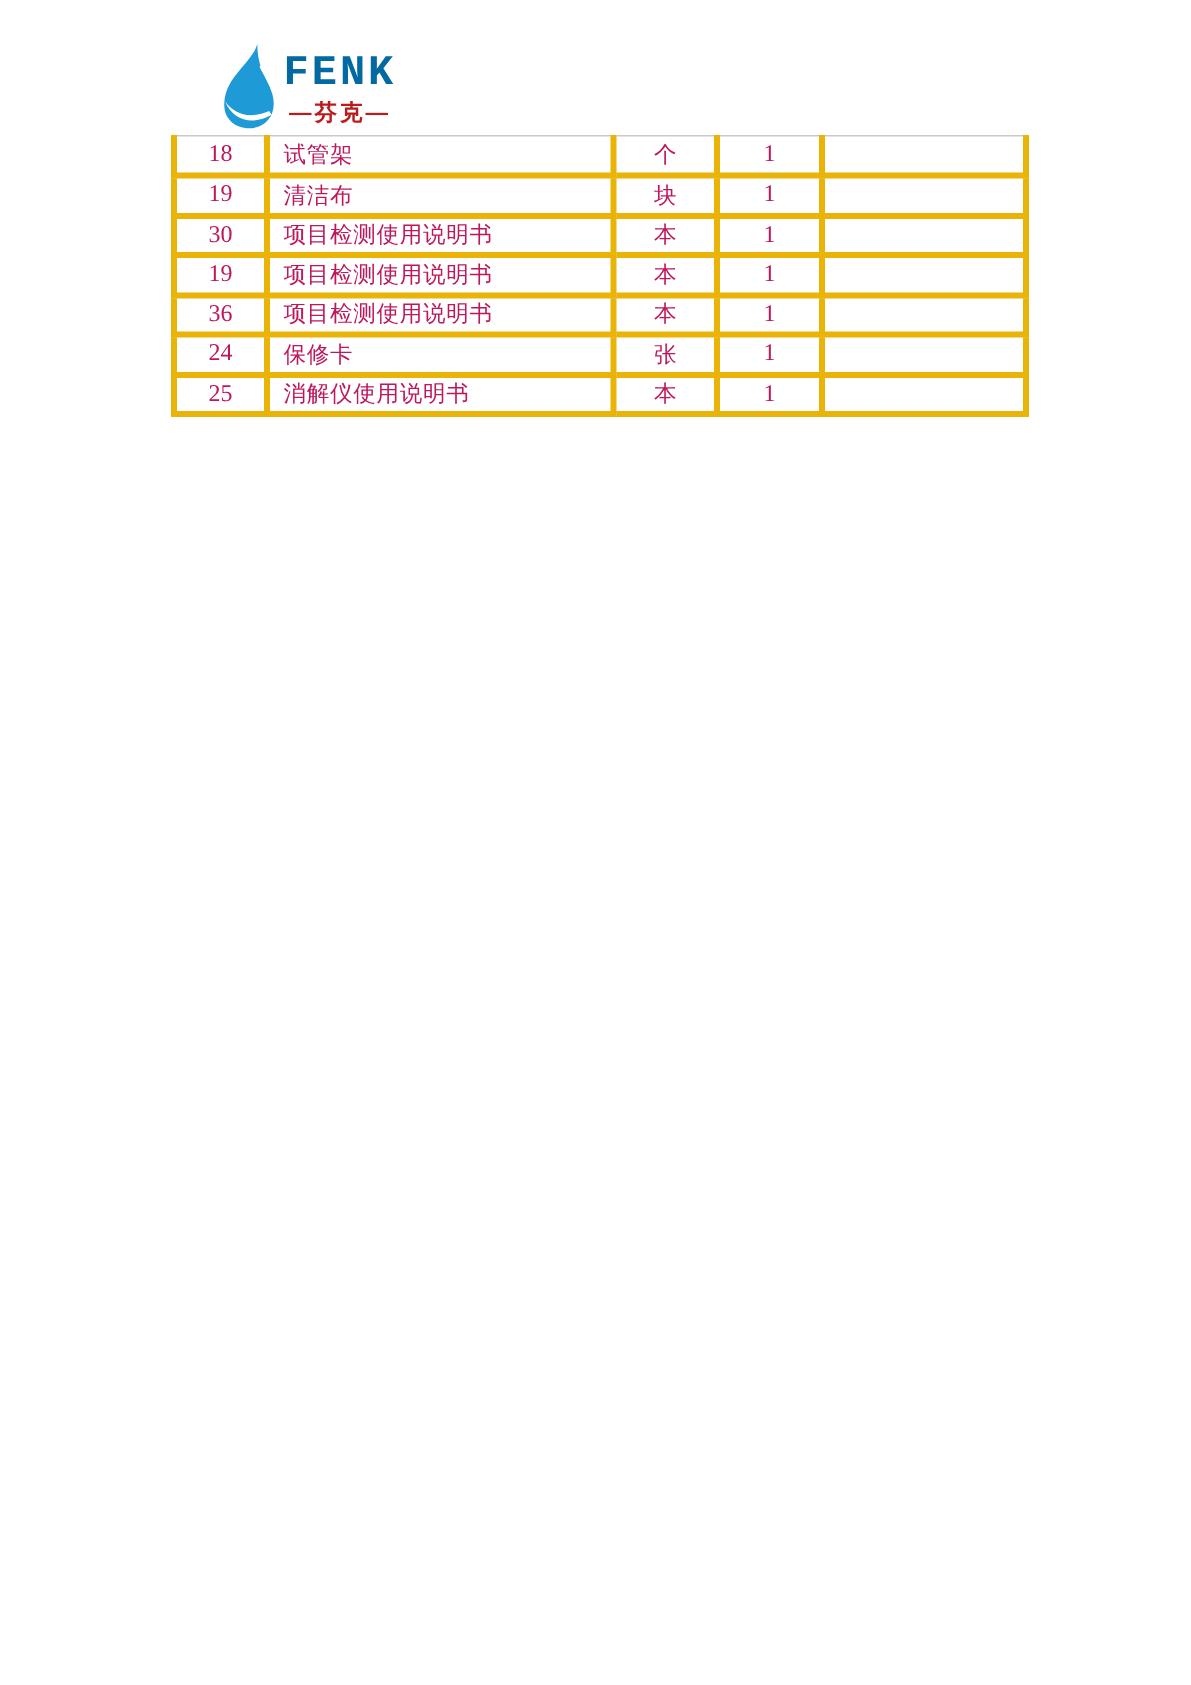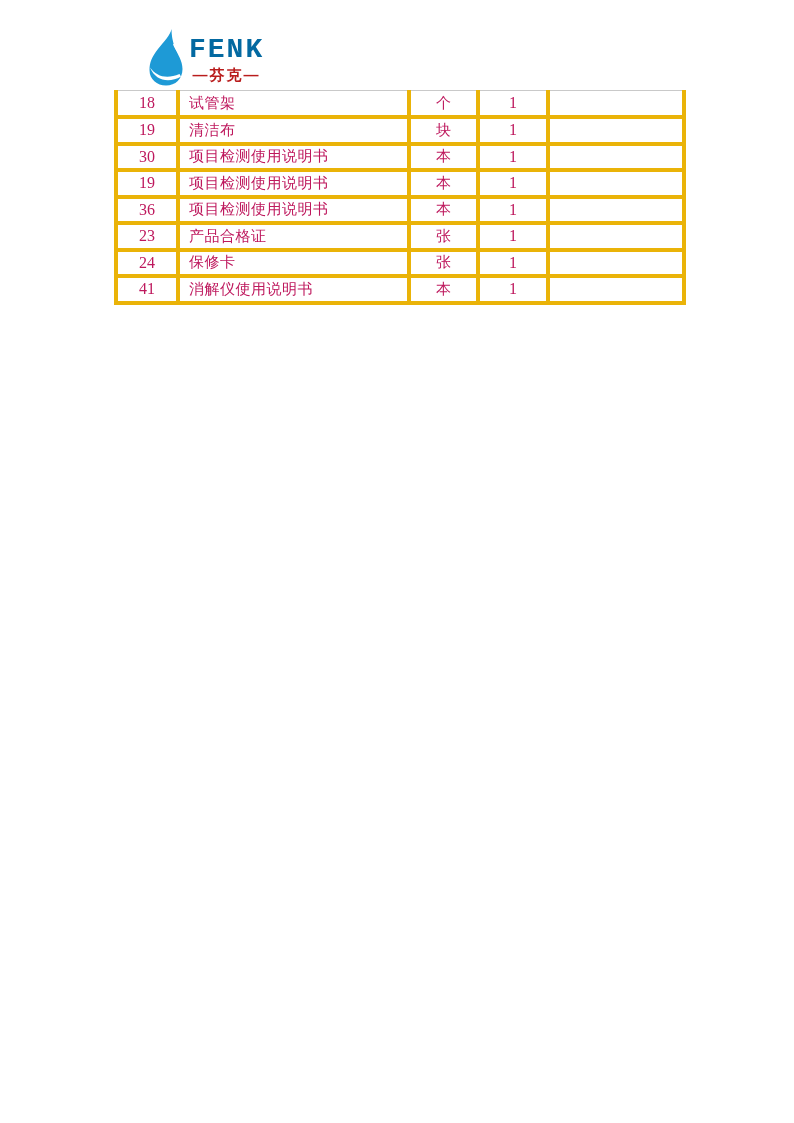--- a/index.html
+++ b/index.html
@@ -134,35 +134,28 @@
         <td class="c-note"></td>
       </tr>
       <tr>
         <td class="c-no">36</td>
         <td class="c-item">项目检测使用说明书</td>
         <td class="c-unit">本</td>
         <td class="c-qty">1</td>
         <td class="c-note"></td>
       </tr>
       <tr>
-        <td class="c-no">23</td>
-        <td class="c-item">产品合格证</td>
-        <td class="c-unit">张</td>
-        <td class="c-qty">1</td>
-        <td class="c-note"></td>
-      </tr>
-      <tr>
         <td class="c-no">24</td>
         <td class="c-item">保修卡</td>
         <td class="c-unit">张</td>
         <td class="c-qty">1</td>
         <td class="c-note"></td>
       </tr>
       <tr>
-        <td class="c-no">41</td>
+        <td class="c-no">25</td>
         <td class="c-item">消解仪使用说明书</td>
         <td class="c-unit">本</td>
         <td class="c-qty">1</td>
         <td class="c-note"></td>
       </tr>
     </tbody>
   </table>
 
 </div>
 

